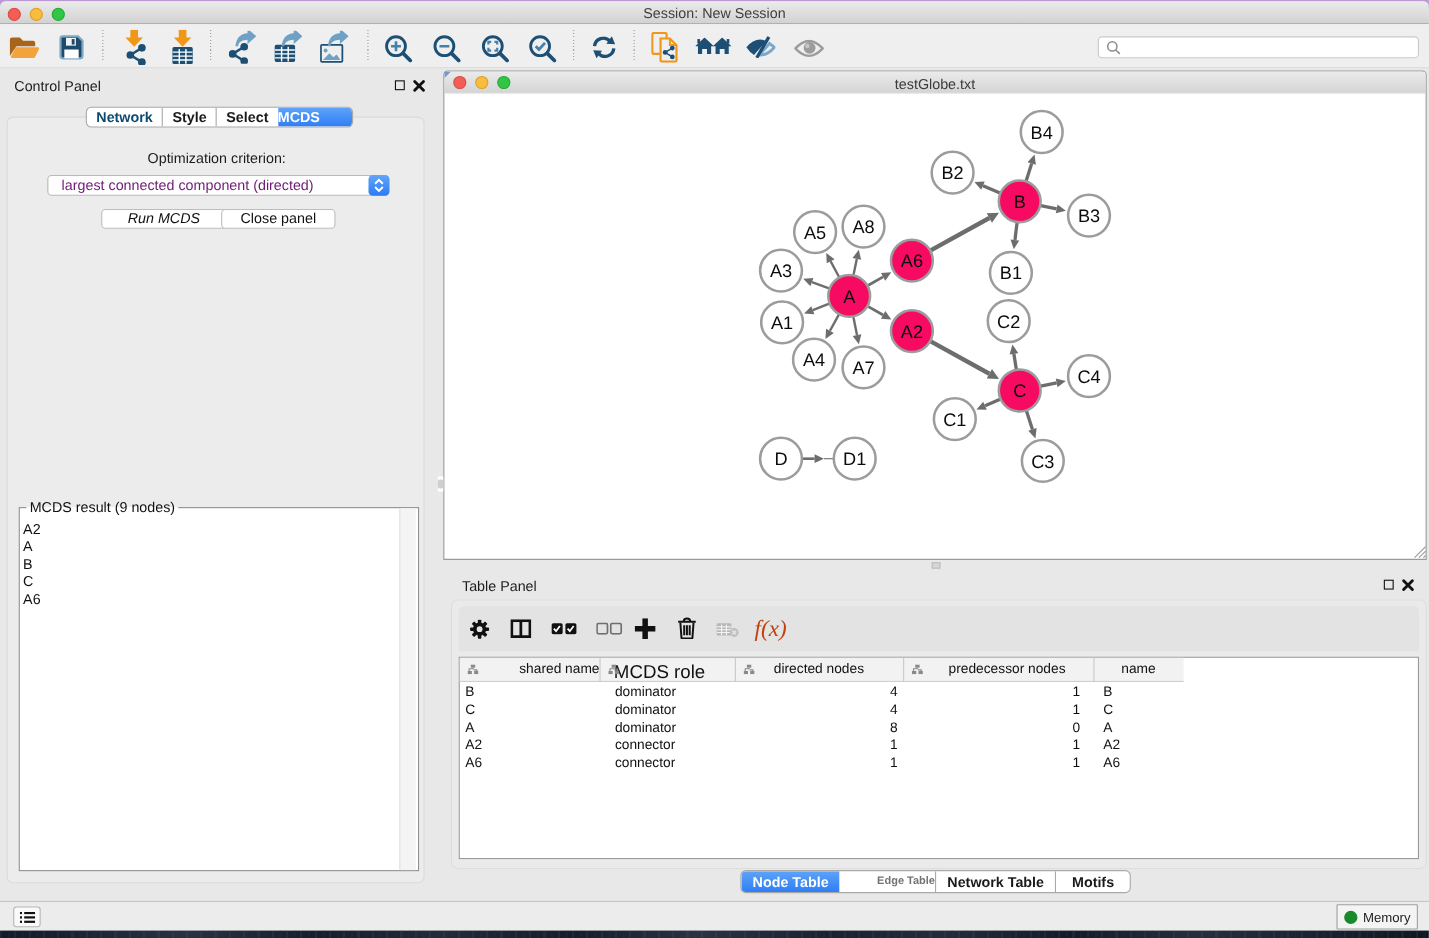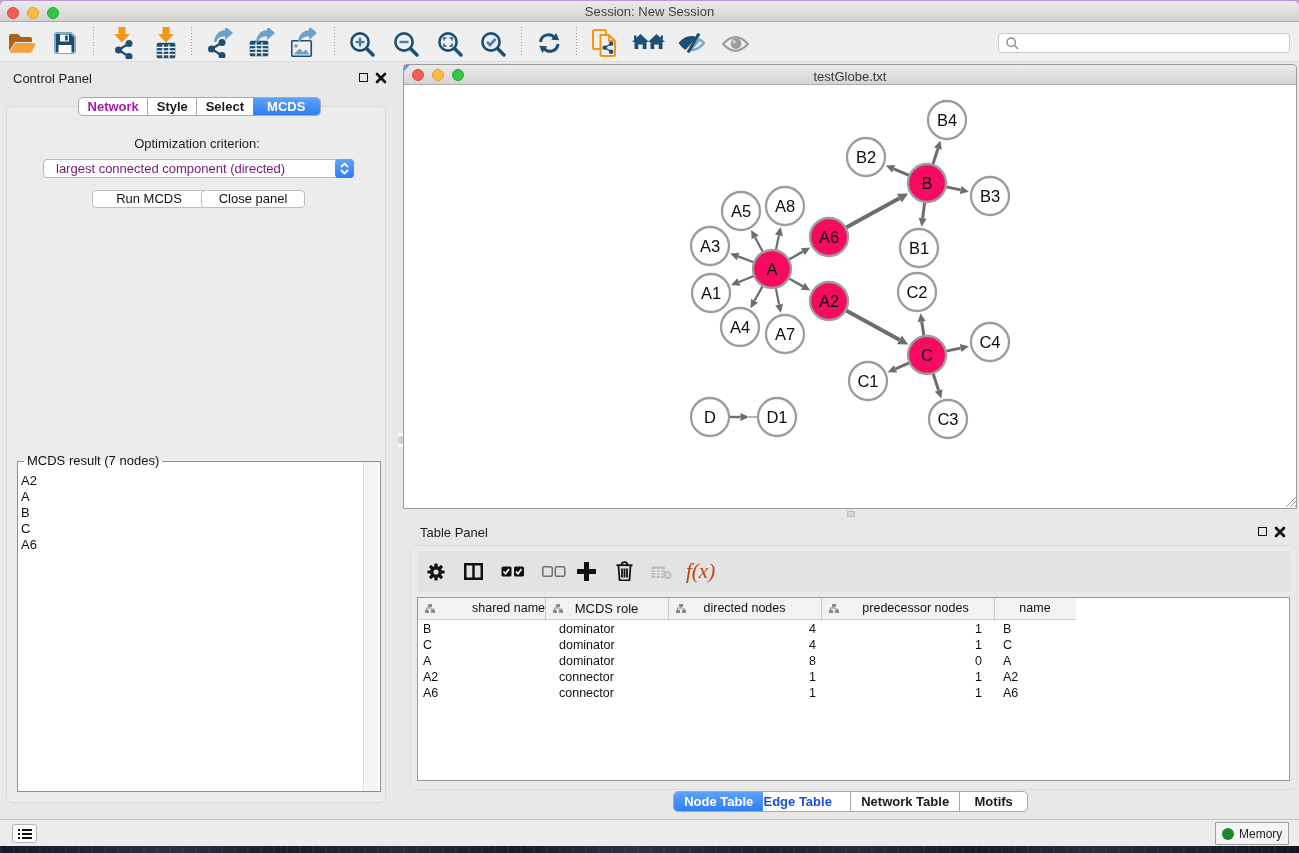--- a/index.html
+++ b/index.html
@@ -183,43 +183,43 @@
     <line x1="8.2" y1="8.2" x2="12" y2="12" stroke="#8e8e8e" stroke-width="1.4"></line>
   </svg>
 <div class="abs ttl" style="left:13px;top:71px;">Control Panel</div>
 <div class="abs" style="left:359px;top:73px;width:9px;height:9px;border:1.5px solid #111;"></div>
 <svg class="abs" style="left:375px;top:72px;" width="12" height="12" viewBox="0 0 12 12">
     <path d="M2 2 L10 10 M10 2 L2 10" stroke="#111" stroke-width="2.6" stroke-linecap="round"></path>
   </svg>
 <div class="abs" style="left:6px;top:106px;width:380px;height:697px;background:#ececec;
  border:1px solid #dadada;border-radius:6px;"></div>
 <div style="position:absolute;left:78px;top:97px;width:243px;height:19px;border:1px solid #a9a9a9;border-radius:5px;background:#fff;box-sizing:border-box;overflow:hidden;display:flex;">
-    <div style="width:73px;height:100%;color:#a21caf;font-size:13px;line-height:17px;font-weight:bold;text-align:center;box-sizing:border-box;">Network</div>
+    <div style="width:73px;height:100%;color:#0c4a6e;font-size:13px;line-height:17px;font-weight:bold;text-align:center;box-sizing:border-box;">Network</div>
     <div style="width:52px;height:100%;color:#1a1a1a;border-left:1px solid #a9a9a9;font-size:13px;line-height:17px;font-weight:bold;text-align:center;box-sizing:border-box;">Style</div>
     <div style="width:60px;height:100%;color:#1a1a1a;border-left:1px solid #a9a9a9;font-size:13px;line-height:17px;font-weight:bold;text-align:center;box-sizing:border-box;">Select</div>
-    <div style="width:72px;height:100%;background:linear-gradient(#5ea3f8,#2e7ef5);color:#fff;font-size:13px;line-height:17px;font-weight:bold;text-align:center;box-sizing:border-box;">MCDS</div>
+    <div style="width:72px;height:100%;background:linear-gradient(#5ea3f8,#2e7ef5);color:#fff;font-size:13px;line-height:17px;font-weight:bold;box-sizing:border-box;">MCDS</div>
   </div>
 <div class="abs ttl" style="left:0px;top:136px;width:394px;text-align:center;">Optimization criterion:</div>
 <div class="abs" style="left:43px;top:159px;width:311px;height:19px;background:#fff;
  border:1px solid #b9b9b9;border-radius:4px;"></div>
 <div class="abs" style="left:56px;top:161px;font-size:13px;color:#701a75;">largest connected component (directed)</div>
 <div class="abs" style="left:335px;top:159px;width:19px;height:19px;border-radius:4px;
  background:linear-gradient(#62a5f9,#2b7cf5);"></div>
 <svg class="abs" style="left:339px;top:162px;" width="11" height="13" viewBox="0 0 11 13">
     <g fill="none" stroke="#fff" stroke-width="1.8">
       <path d="M2 5 L5.5 1.5 9 5"></path>
       <path d="M2 8 L5.5 11.5 9 8"></path>
     </g>
   </svg>
-<div class="abs" style="left:92px;top:190px;width:114px;height:18px;background:#fff;border:1px solid #bdbdbd;border-radius:4px;font-size:13px;line-height:16px;text-align:center;color:#111;">Run MCDS</div>
+<div class="abs" style="left:92px;top:190px;width:114px;height:18px;background:#fff;border:1px solid #bdbdbd;border-radius:4px;font-size:13px;line-height:16px;text-align:center;color:#111;font-style:italic;">Run MCDS</div>
 <div class="abs" style="left:201px;top:190px;width:104px;height:18px;background:#fff;border:1px solid #bdbdbd;border-radius:4px;font-size:13px;line-height:16px;text-align:center;color:#111;">Close panel</div>
 <div class="abs" style="left:17px;top:461px;width:364px;height:331px;background:#fff;
  border:1px solid #8e8e8e;"></div>
 <div class="abs" style="left:24px;top:454px;height:14px;padding:0 3px;font-size:13px;color:#111;
- background:linear-gradient(#ececec 50%,#ffffff 50%);line-height:14px;">MCDS result (7 nodes)</div>
+ background:linear-gradient(#ececec 50%,#ffffff 50%);line-height:14px;">MCDS result (9 nodes)</div>
 <div class="abs" style="left:363px;top:462px;width:15px;height:329px;background:#f4f4f4;border-left:1px solid #e0e0e0;"></div>
 <div class="abs" style="left:21px;top:473px;font-size:13px;line-height:16px;color:#111;">A2<br>A<br>B<br>C<br>A6</div>
 <div class="abs" style="left:403px;top:64px;width:894px;height:445px;background:#fff;
  border:1px solid #9a9a9a;border-radius:4px 4px 0 0;"></div>
 <div class="abs" style="left:404px;top:65px;width:892px;height:20px;
  background:linear-gradient(#ebebeb,#d4d4d4);border-bottom:1px solid #aaa;border-radius:4px 4px 0 0;"></div>
 <div class="abs" style="left:412px;top:69px;width:12px;height:12px;border-radius:50%;background:#f25e56;border:1px solid #dc4a41;"></div>
 <div class="abs" style="left:432px;top:69px;width:12px;height:12px;border-radius:50%;background:#f6bd3e;border:1px solid #dfa023;"></div>
 <div class="abs" style="left:452px;top:69px;width:12px;height:12px;border-radius:50%;background:#32c546;border:1px solid #24a932;"></div>
 <div class="abs ttl" style="left:404px;top:69px;width:892px;text-align:center;color:#3a3a3a;">testGlobe.txt</div>
@@ -396,21 +396,21 @@
 <div class="abs" style="left:417px;top:601px;width:128px;text-align:right;font-size:12.5px;color:#111;">shared name</div>
 <svg class="abs" style="left:425px;top:604px;" width="10" height="9" viewBox="0 0 10 9">
     <g fill="#8a8a8a">
       <rect x="3" y="0" width="4" height="3"></rect>
       <rect x="0" y="6" width="4" height="3"></rect>
       <rect x="6" y="6" width="4" height="3"></rect>
       <path d="M4.5 3 h1 v1.5 h-3.5 v1.5 h-1 v-2.5 h3.5 Z M5.5 4.5 h3.5 v1.5 h-1 v-0.5 h-2.5 Z"></path>
     </g>
   </svg>
 <div class="abs" style="left:545px;top:598px;width:1px;height:22px;background:#c8c8c8;"></div>
-<div class="abs" style="left:545px;top:601px;width:123px;text-align:center;font-size:13px;color:#111;">MCDS role</div>
+<div class="abs" style="left:558px;top:601px;width:123px;font-size:17px;color:#111;">MCDS role</div>
 <svg class="abs" style="left:553px;top:604px;" width="10" height="9" viewBox="0 0 10 9">
     <g fill="#8a8a8a">
       <rect x="3" y="0" width="4" height="3"></rect>
       <rect x="0" y="6" width="4" height="3"></rect>
       <rect x="6" y="6" width="4" height="3"></rect>
       <path d="M4.5 3 h1 v1.5 h-3.5 v1.5 h-1 v-2.5 h3.5 Z M5.5 4.5 h3.5 v1.5 h-1 v-0.5 h-2.5 Z"></path>
     </g>
   </svg>
 <div class="abs" style="left:668px;top:598px;width:1px;height:22px;background:#c8c8c8;"></div>
 <div class="abs" style="left:668px;top:601px;width:153px;text-align:center;font-size:12.5px;color:#111;">directed nodes</div>
@@ -454,21 +454,21 @@
 <div class="abs" style="left:700px;top:670px;width:116px;text-align:right;font-size:12.5px;color:#111;">1</div>
 <div class="abs" style="left:860px;top:670px;width:122px;text-align:right;font-size:12.5px;color:#111;">1</div>
 <div class="abs" style="left:1003px;top:670px;font-size:12.5px;color:#111;">A2</div>
 <div class="abs" style="left:423px;top:686px;font-size:12.5px;color:#111;">A6</div>
 <div class="abs" style="left:559px;top:686px;font-size:12.5px;color:#111;">connector</div>
 <div class="abs" style="left:700px;top:686px;width:116px;text-align:right;font-size:12.5px;color:#111;">1</div>
 <div class="abs" style="left:860px;top:686px;width:122px;text-align:right;font-size:12.5px;color:#111;">1</div>
 <div class="abs" style="left:1003px;top:686px;font-size:12.5px;color:#111;">A6</div>
 <div style="position:absolute;left:673px;top:791px;width:355px;height:21px;border:1px solid #a9a9a9;border-radius:5px;background:#fff;box-sizing:border-box;overflow:hidden;display:flex;">
     <div style="width:90px;height:100%;background:linear-gradient(#5ea3f8,#2e7ef5);color:#fff;font-size:13px;line-height:19px;font-weight:bold;text-align:center;box-sizing:border-box;">Node Table</div>
-    <div style="width:87px;height:100%;color:#1d4ed8;font-size:13px;line-height:19px;font-weight:bold;text-align:left;box-sizing:border-box;">Edge Table</div>
+    <div style="width:87px;height:100%;color:#737373;font-size:10px;line-height:19px;font-weight:bold;text-align:right;box-sizing:border-box;">Edge Table</div>
     <div style="width:110px;height:100%;color:#1a1a1a;border-left:1px solid #a9a9a9;font-size:13px;line-height:19px;font-weight:bold;text-align:center;box-sizing:border-box;">Network Table</div>
     <div style="width:68px;height:100%;color:#1a1a1a;border-left:1px solid #a9a9a9;font-size:13px;line-height:19px;font-weight:bold;text-align:center;box-sizing:border-box;">Motifs</div>
   </div>
 <div class="abs" style="left:0;top:819px;width:1299px;height:27px;background:#ececec;border-top:1px solid #c4c4c4;"></div>
 <div class="abs" style="left:12px;top:824px;width:25px;height:19px;background:#fafafa;
  border:1px solid #b5b5b5;border-radius:3px;"></div>
 <svg class="abs" style="left:18px;top:829px;" width="14" height="10" viewBox="0 0 14 10">
     <g fill="#111">
       <rect x="0" y="0" width="2" height="2"></rect>
       <rect x="4" y="0" width="10" height="2"></rect>

